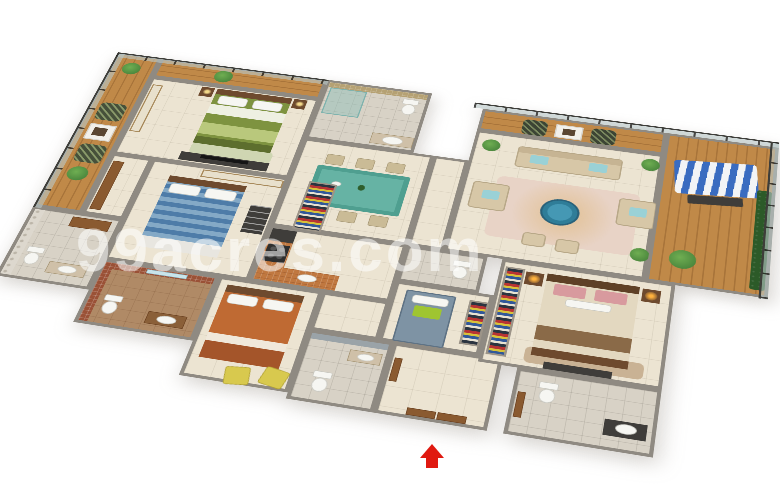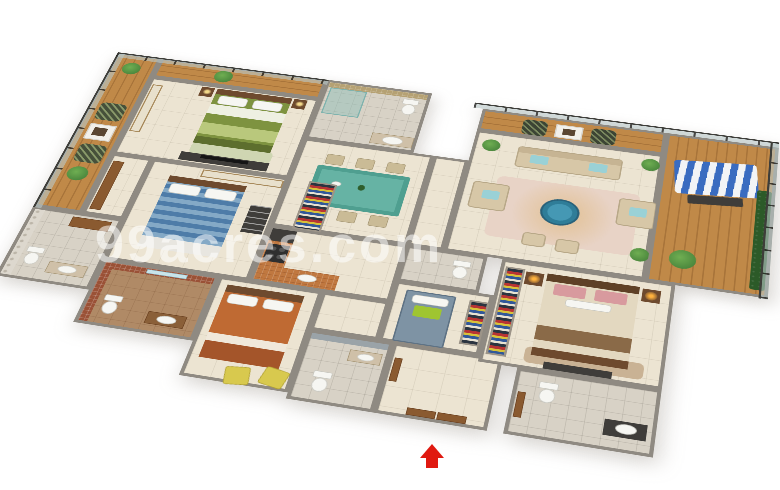--- a/index.html
+++ b/index.html
@@ -54,21 +54,21 @@
   .beige-chair{background:var(--chair);border:1px solid #a89a78;border-radius:3px;}
   .dark{background:var(--darkFurn);}
   .canopy{background:repeating-linear-gradient(100deg,var(--swingBlue) 0 10px,#f2f4f6 10px 20px);
           border-radius:6px;transform:rotate(-6deg);}
   .hedge{background-color:var(--hedge);
     background-image:radial-gradient(circle at 4px 4px,rgba(255,255,255,.12) 1px,transparent 2px);
     background-size:9px 9px;border-radius:4px;}
   .lampglow{background:radial-gradient(circle,var(--lampGlow) 20%,rgba(255,178,62,.25) 70%,transparent 75%);
             border-radius:50%;}
   
-  #watermark{position:absolute;left:95px;top:214px;font-size:52px;font-weight:bold;
+  #watermark{position:absolute;left:76px;top:214px;font-size:62px;font-weight:bold;
              letter-spacing:3px;color:rgba(255,255,255,.55);pointer-events:none;}
   #arrow{position:absolute;left:420px;top:444px;width:24px;height:26px;}
   #arrow .tri{position:absolute;left:0;top:0;width:0;height:0;
       border-left:12px solid transparent;border-right:12px solid transparent;
       border-bottom:14px solid var(--arrow);}
   #arrow .stem{position:absolute;left:6px;top:13px;width:12px;height:11px;background:var(--arrow);}
 </style>
 </head>
 <body>
 

